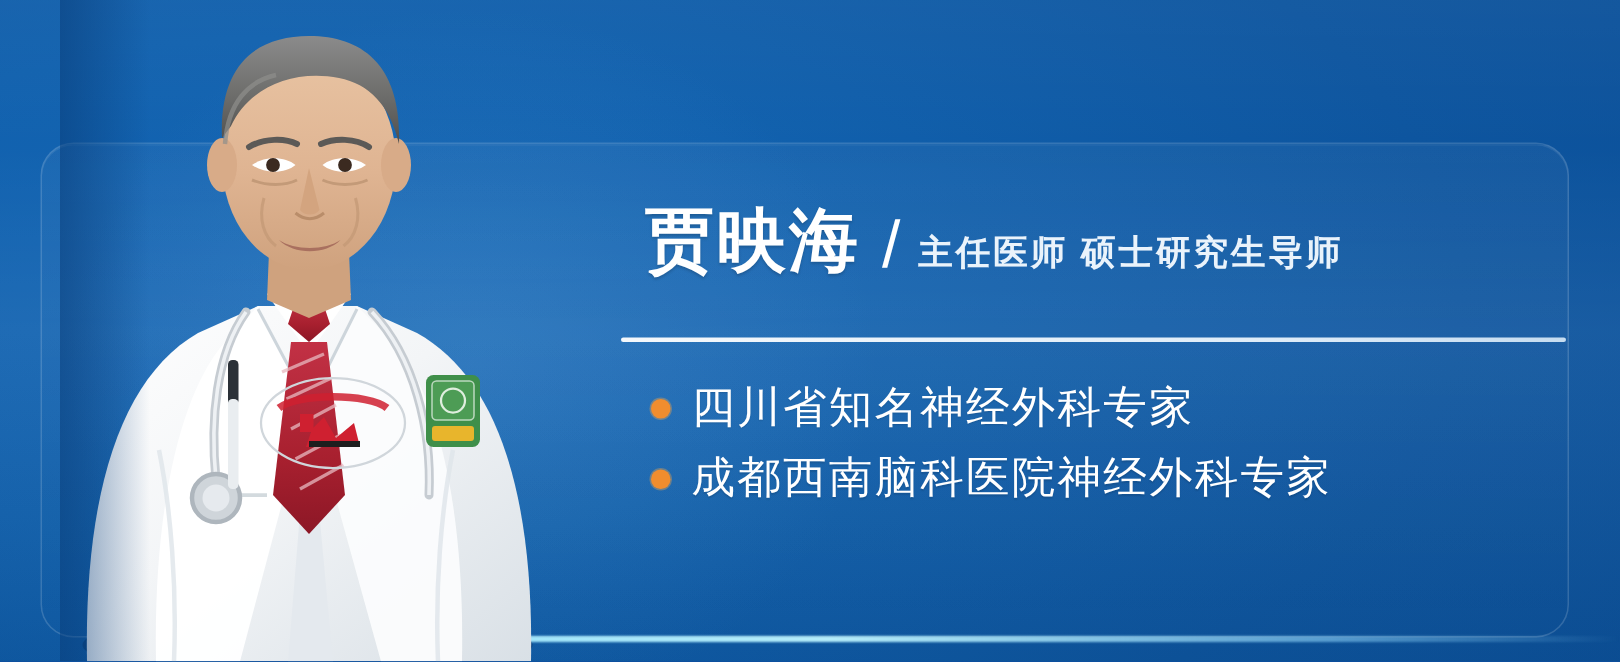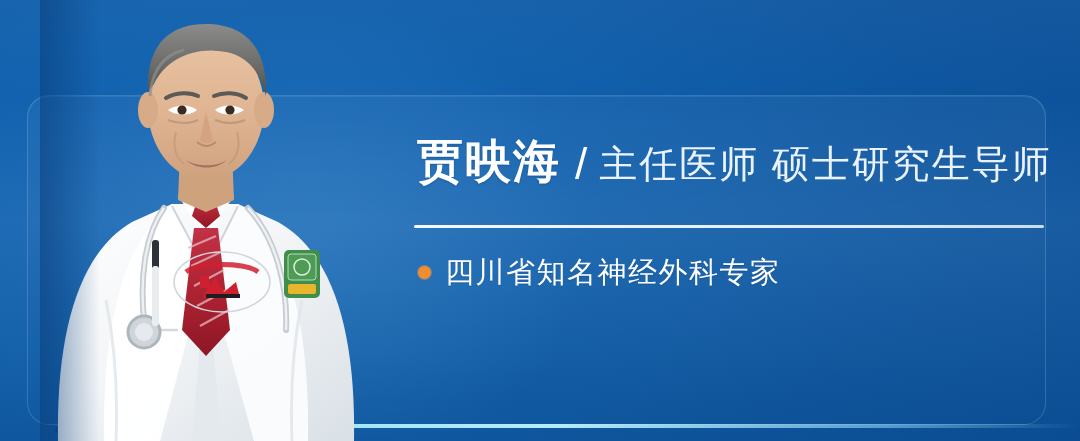--- a/index.html
+++ b/index.html
@@ -55,36 +55,36 @@
   
   .content{
     position:absolute; left:412px; top:0; right:30px; height:441px;
   }
   .name-row{
     position:absolute; left:5px; top:137px;
     display:flex; align-items:baseline; white-space:nowrap;
   }
   .doctor-name{
     font-size:46px; font-weight:bold; color:#ffffff; letter-spacing:2px;
-    line-height:1; text-shadow:0 1px 2px rgba(0,0,0,0.18);
+    line-height:1; text-shadow:0 1px 2px rgba(0,0,0,0.18);margin-left:13px;
   }
   .name-sep{
     font-size:44px; color:#ffffff; font-weight:300; margin:0 12px 0 14px;
     transform:translateY(2px); display:inline-block;
   }
   .doctor-title{
-    font-size:38px; color:#eaf3fb; letter-spacing:2px; font-weight:400;
+    font-size:23px; color:#eaf3fb; letter-spacing:2px; font-weight:700;
   }
   .divider{
     position:absolute; left:2px; top:225px; width:630px; height:3px;
     background:linear-gradient(90deg,#ffffff 0%, #e8f3fc 70%, #cfe3f4 100%);
     border-radius:2px; opacity:0.95;
   }
   .bullets{
-    position:absolute; left:6px; top:249px; margin:0; padding:0; list-style:none;
+    position:absolute; left:22px; top:249px; margin:0; padding:0; list-style:none;
   }
   .bullet-item{
     display:flex; align-items:center; height:47px;
   }
   .dot{
     width:13px;height:13px;border-radius:50%;
     background:#f08d2e;
     box-shadow:0 0 0 1px rgba(255,170,70,0.35);
     margin-right:14px; flex:0 0 auto;
   }
@@ -242,16 +242,20 @@
       <span class="doctor-title">主任医师  硕士研究生导师</span>
     </div>
 
     <div class="divider"></div>
 
     <ul class="bullets">
       <li class="bullet-item">
         <span class="dot"></span>
         <span class="bullet-text">四川省知名神经外科专家</span>
       </li>
+      <li class="bullet-item">
+        <span class="dot"></span>
+        <span class="bullet-text">成都西南脑科医院神经外科专家</span>
+      </li>
     </ul>
 
   </div>
 </div>
 
 </body></html>

